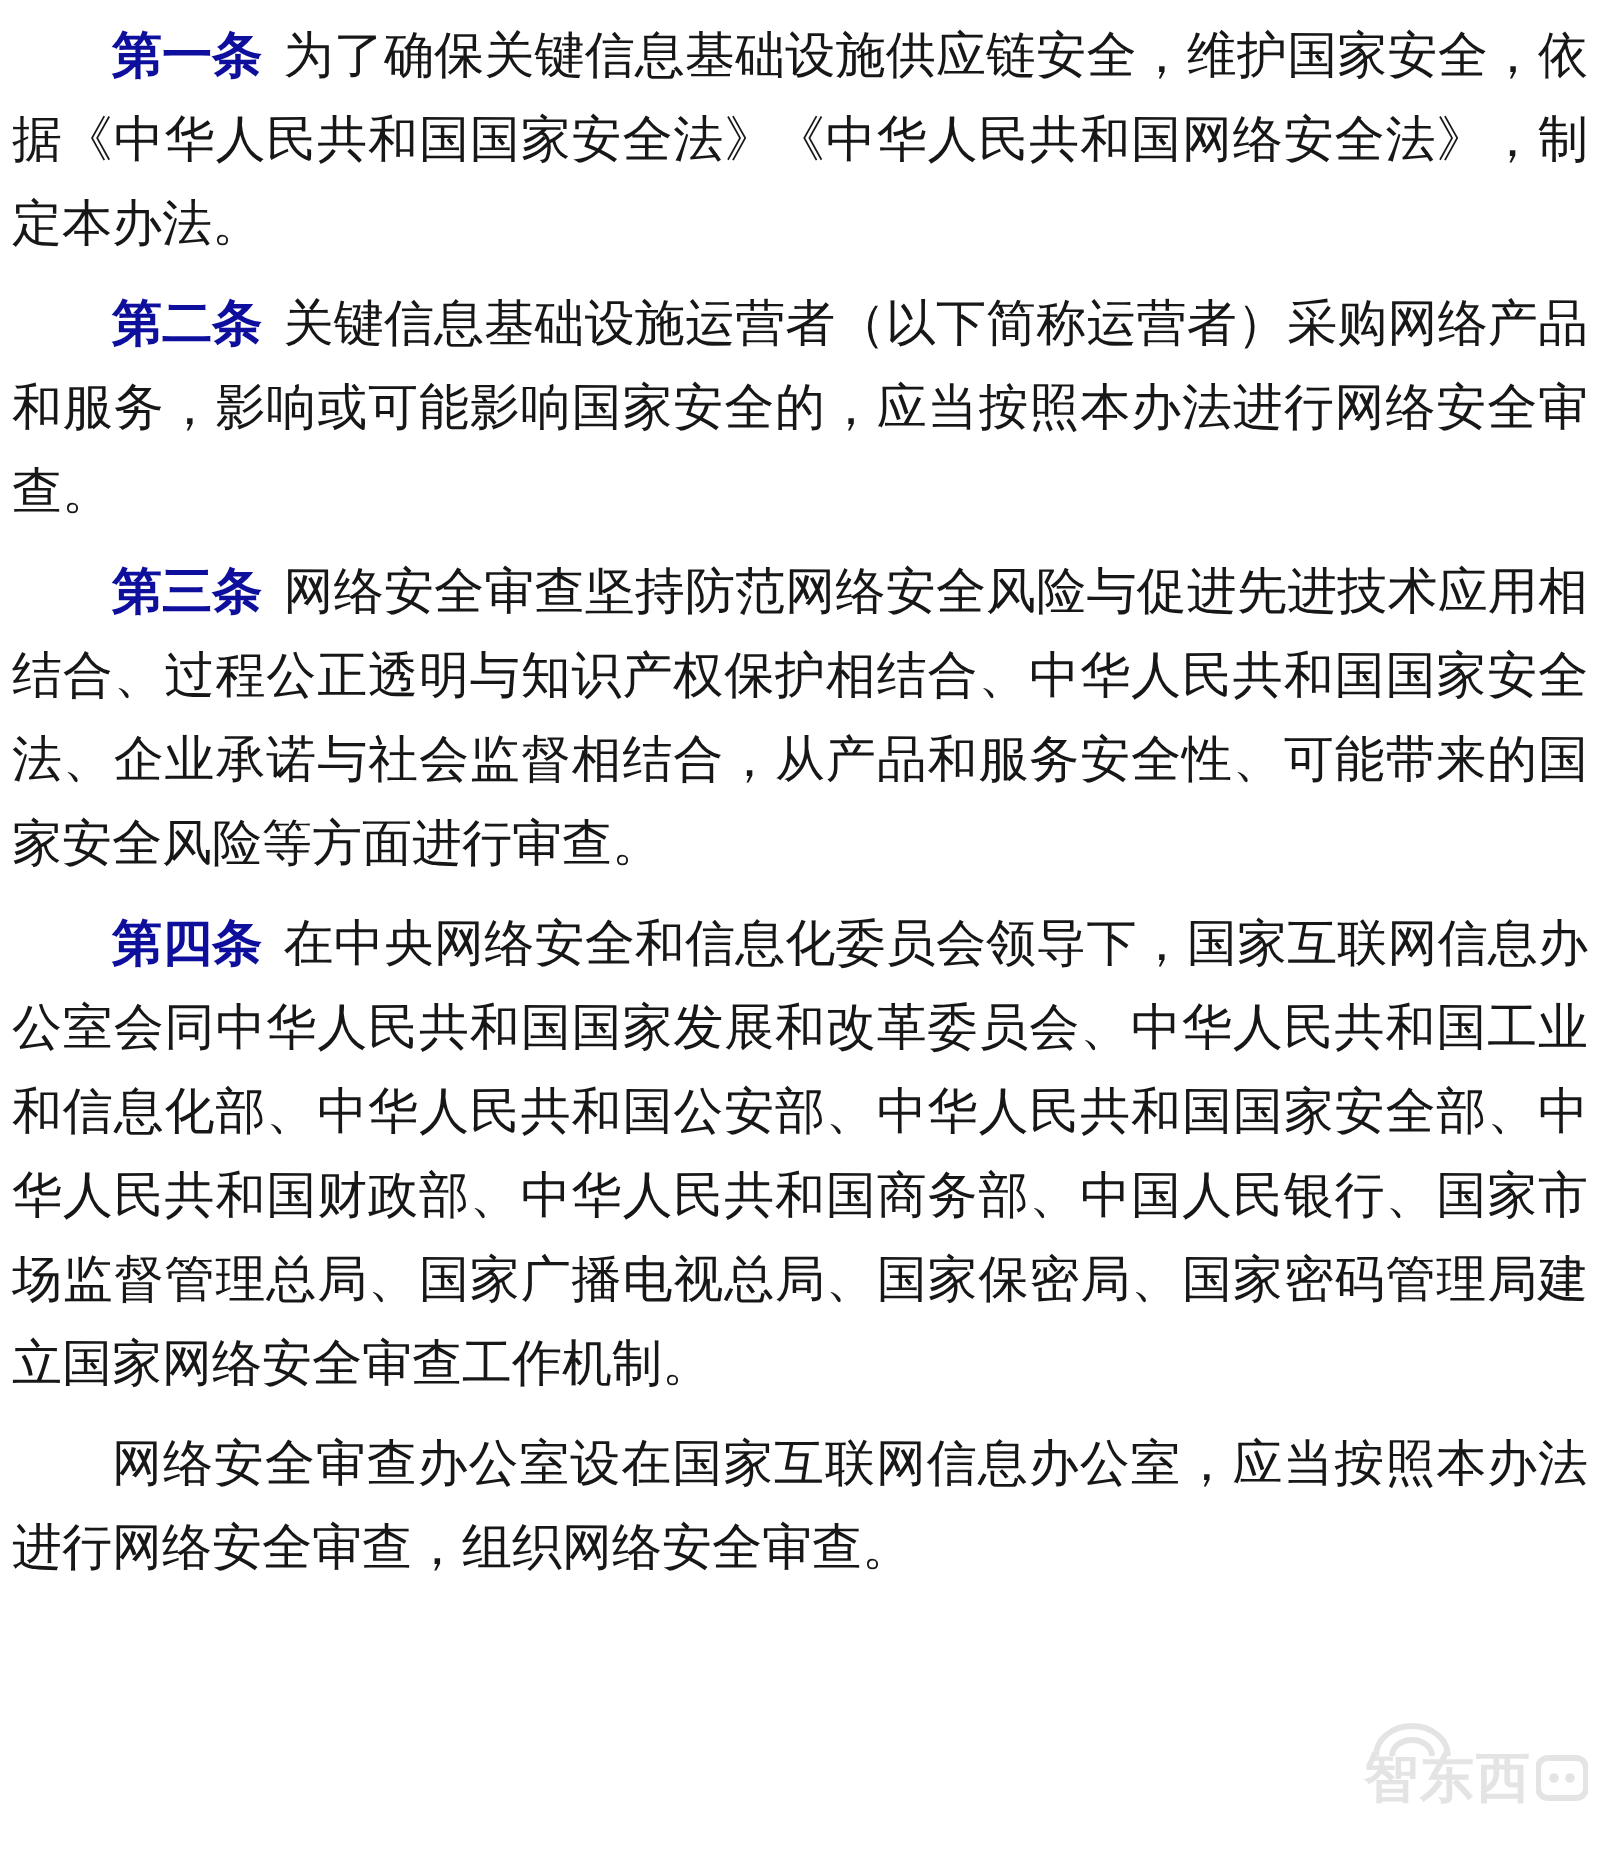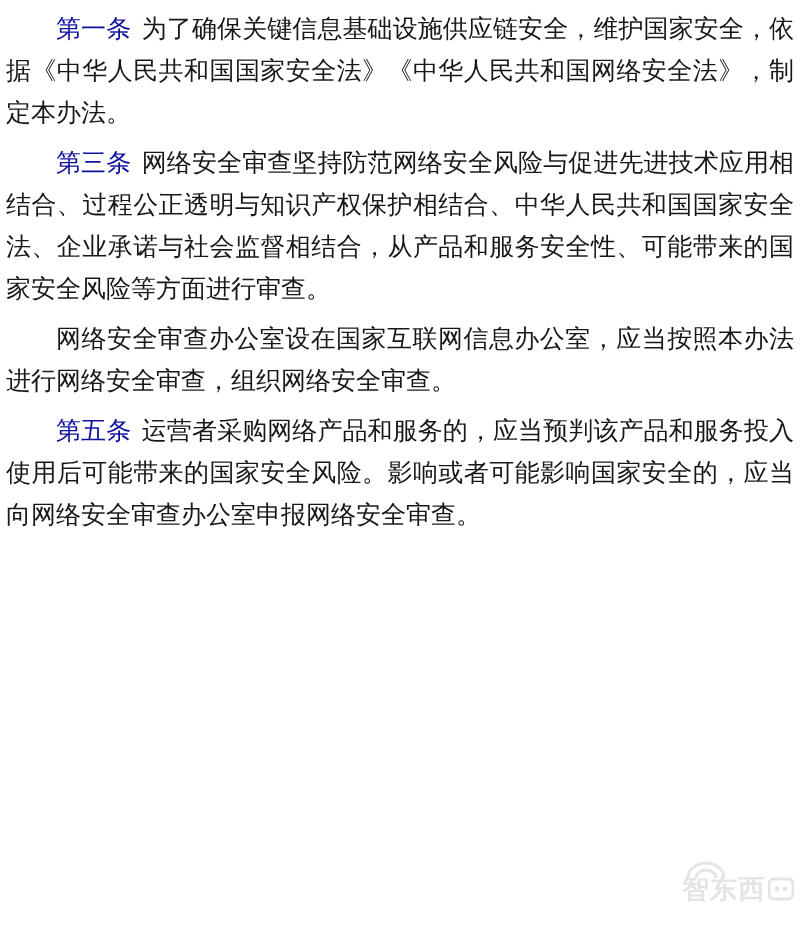--- a/index.html
+++ b/index.html
@@ -20,21 +20,21 @@
     line-height: 42px;
     text-align: justify;
     text-indent: 2em;
     margin: 0 0 8px 0;
     position: relative;
     z-index: 1;
   }
   .para:last-child { margin-bottom: 0; }
   .article-label {
     color: #0f0f9d;
-    font-weight: normal;
+    font-weight: bold;
   }
   .article-label:not(:empty) { padding-right: 0.42em; }
   .watermark {
     position: absolute;
     right: 6px;
     bottom: 12px;
     z-index: 0;
     opacity: 0.22;
     color: #8a8a8a;
     width: 112px;
@@ -77,21 +77,22 @@
       <svg class="wm-face" width="26" height="24" viewBox="0 0 26 24">
         <rect x="1" y="2" width="24" height="20" rx="5" fill="none" stroke="currentColor" stroke-width="3"></rect>
         <circle cx="9" cy="12" r="2.4" fill="currentColor"></circle>
         <circle cx="17" cy="12" r="2.4" fill="currentColor"></circle>
       </svg>
     </div>
   </div>
 
   <p class="para"><b class="article-label">第一条</b><span class="para-text">为了确保关键信息基础设施供应链安全，维护国家安全，依据《中华人民共和国国家安全法》《中华人民共和国网络安全法》，制定本办法。</span></p>
 
+  <p class="para"><b class="article-label">第二条</b><span class="para-text">关键信息基础设施运营者（以下简称运营者）采购网络产品和服务，影响或可能影响国家安全的，应当按照本办法进行网络安全审查。</span></p>
 
   <p class="para"><b class="article-label">第三条</b><span class="para-text">网络安全审查坚持防范网络安全风险与促进先进技术应用相结合、过程公正透明与知识产权保护相结合、中华人民共和国国家安全法、企业承诺与社会监督相结合，从产品和服务安全性、可能带来的国家安全风险等方面进行审查。</span></p>
 
+  <p class="para"><b class="article-label">第四条</b><span class="para-text">在中央网络安全和信息化委员会领导下，国家互联网信息办公室会同中华人民共和国国家发展和改革委员会、中华人民共和国工业和信息化部、中华人民共和国公安部、中华人民共和国国家安全部、中华人民共和国财政部、中华人民共和国商务部、中国人民银行、国家市场监督管理总局、国家广播电视总局、国家保密局、国家密码管理局建立国家网络安全审查工作机制。</span></p>
 
   <p class="para"><b class="article-label"></b><span class="para-text">网络安全审查办公室设在国家互联网信息办公室，应当按照本办法进行网络安全审查，组织网络安全审查。</span></p>
 
-  <p class="para"><b class="article-label">第五条</b><span class="para-text">运营者采购网络产品和服务的，应当预判该产品和服务投入使用后可能带来的国家安全风险。影响或者可能影响国家安全的，应当向网络安全审查办公室申报网络安全审查。</span></p>
 
 </div>
 
 </body></html>

